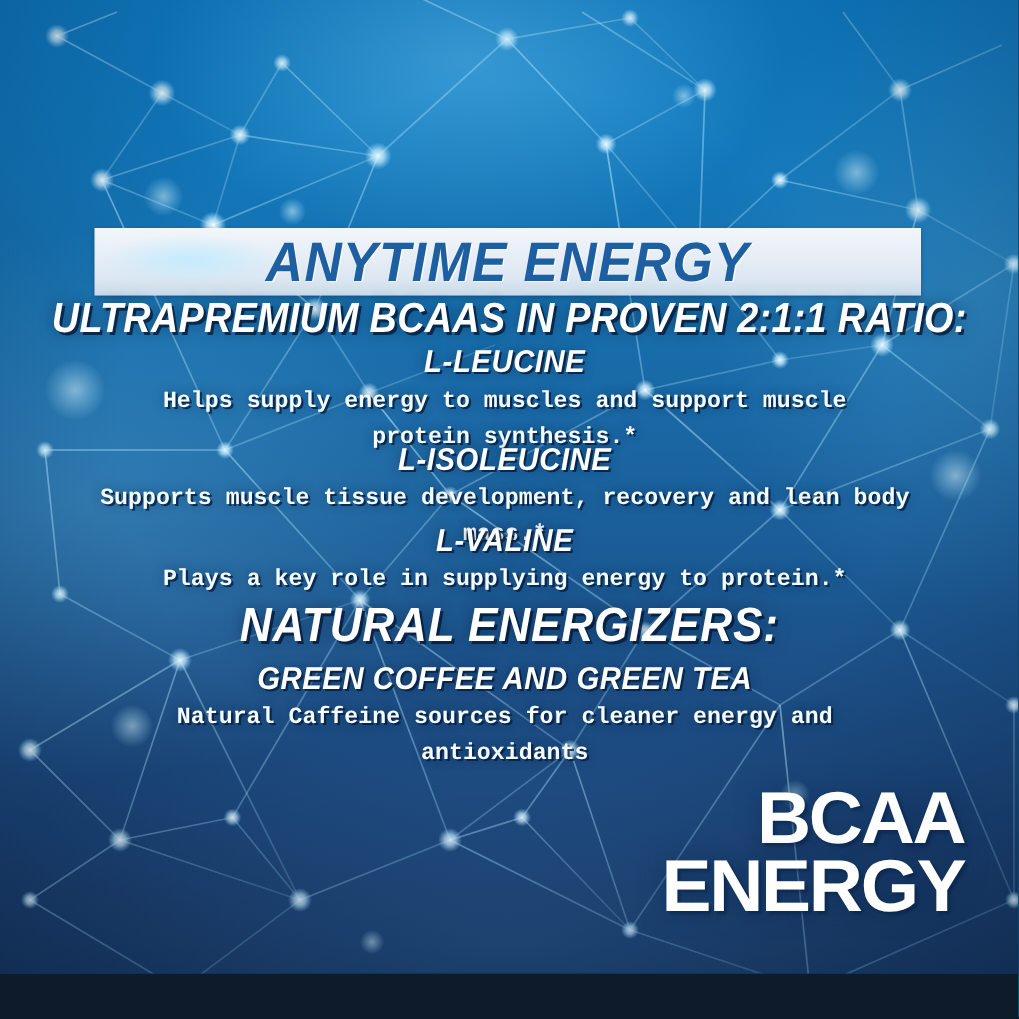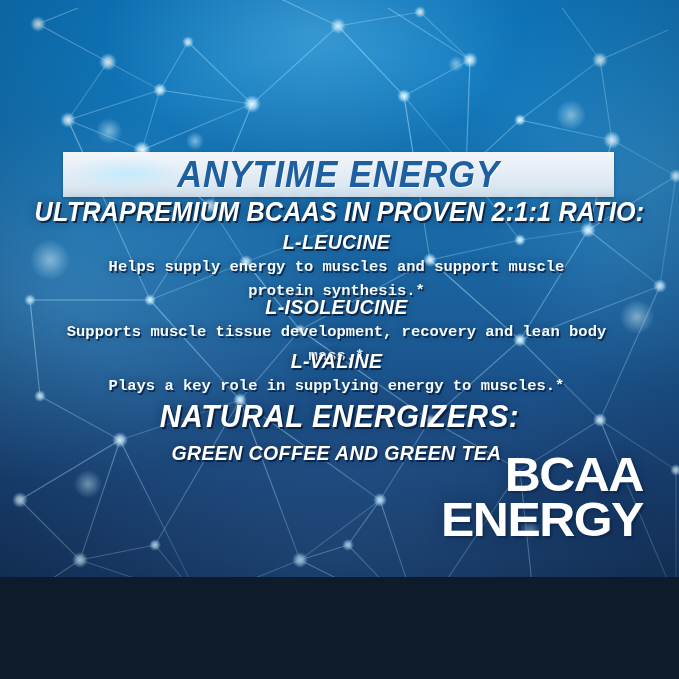--- a/index.html
+++ b/index.html
@@ -3,21 +3,21 @@
 <meta charset="utf-8">
 <style>
   html, body {
     margin: 0;
     padding: 0;
     background: #0d1b2a;
   }
   #stage {
     position: relative;
     width: 679px;
-    height: 577px;
+    height: 649px;
     overflow: hidden;
     font-family: "Liberation Sans", sans-serif;
     background: #0f7fc4;
   }
 
   
   .bg-base {
     position: absolute;
     inset: 0;
     background: linear-gradient(
@@ -324,27 +324,28 @@
       <div class="aa-desc w-narrow">Helps supply energy to muscles and support muscle protein synthesis.*</div>
     </div>
 
     <div class="block" style="top:296px;">
       <div class="aa-name">L-ISOLEUCINE</div>
       <div class="aa-desc w-wide">Supports muscle tissue development, recovery and lean body mass.*</div>
     </div>
 
     <div class="block" style="top:350px;">
       <div class="aa-name">L-VALINE</div>
-      <div class="aa-desc w-wide">Plays a key role in supplying energy to muscles.*</div>
+      <div class="aa-desc w-wide">Plays a key role in supplying energy to protein.*</div>
     </div>
 
     <div class="section-title" style="top:400px;">NATURAL ENERGIZERS:</div>
 
     <div class="block" style="top:442px;">
       <div class="aa-name">GREEN COFFEE AND GREEN TEA</div>
+      <div class="aa-desc w-narrow" style="max-width:470px;">Natural Caffeine sources for cleaner energy and antioxidants</div>
     </div>
 
     <div class="logo">
       <div class="logo-1">BCAA</div>
       <div class="logo-2">ENERGY</div>
     </div>
 
   </div>
 </div>
 

